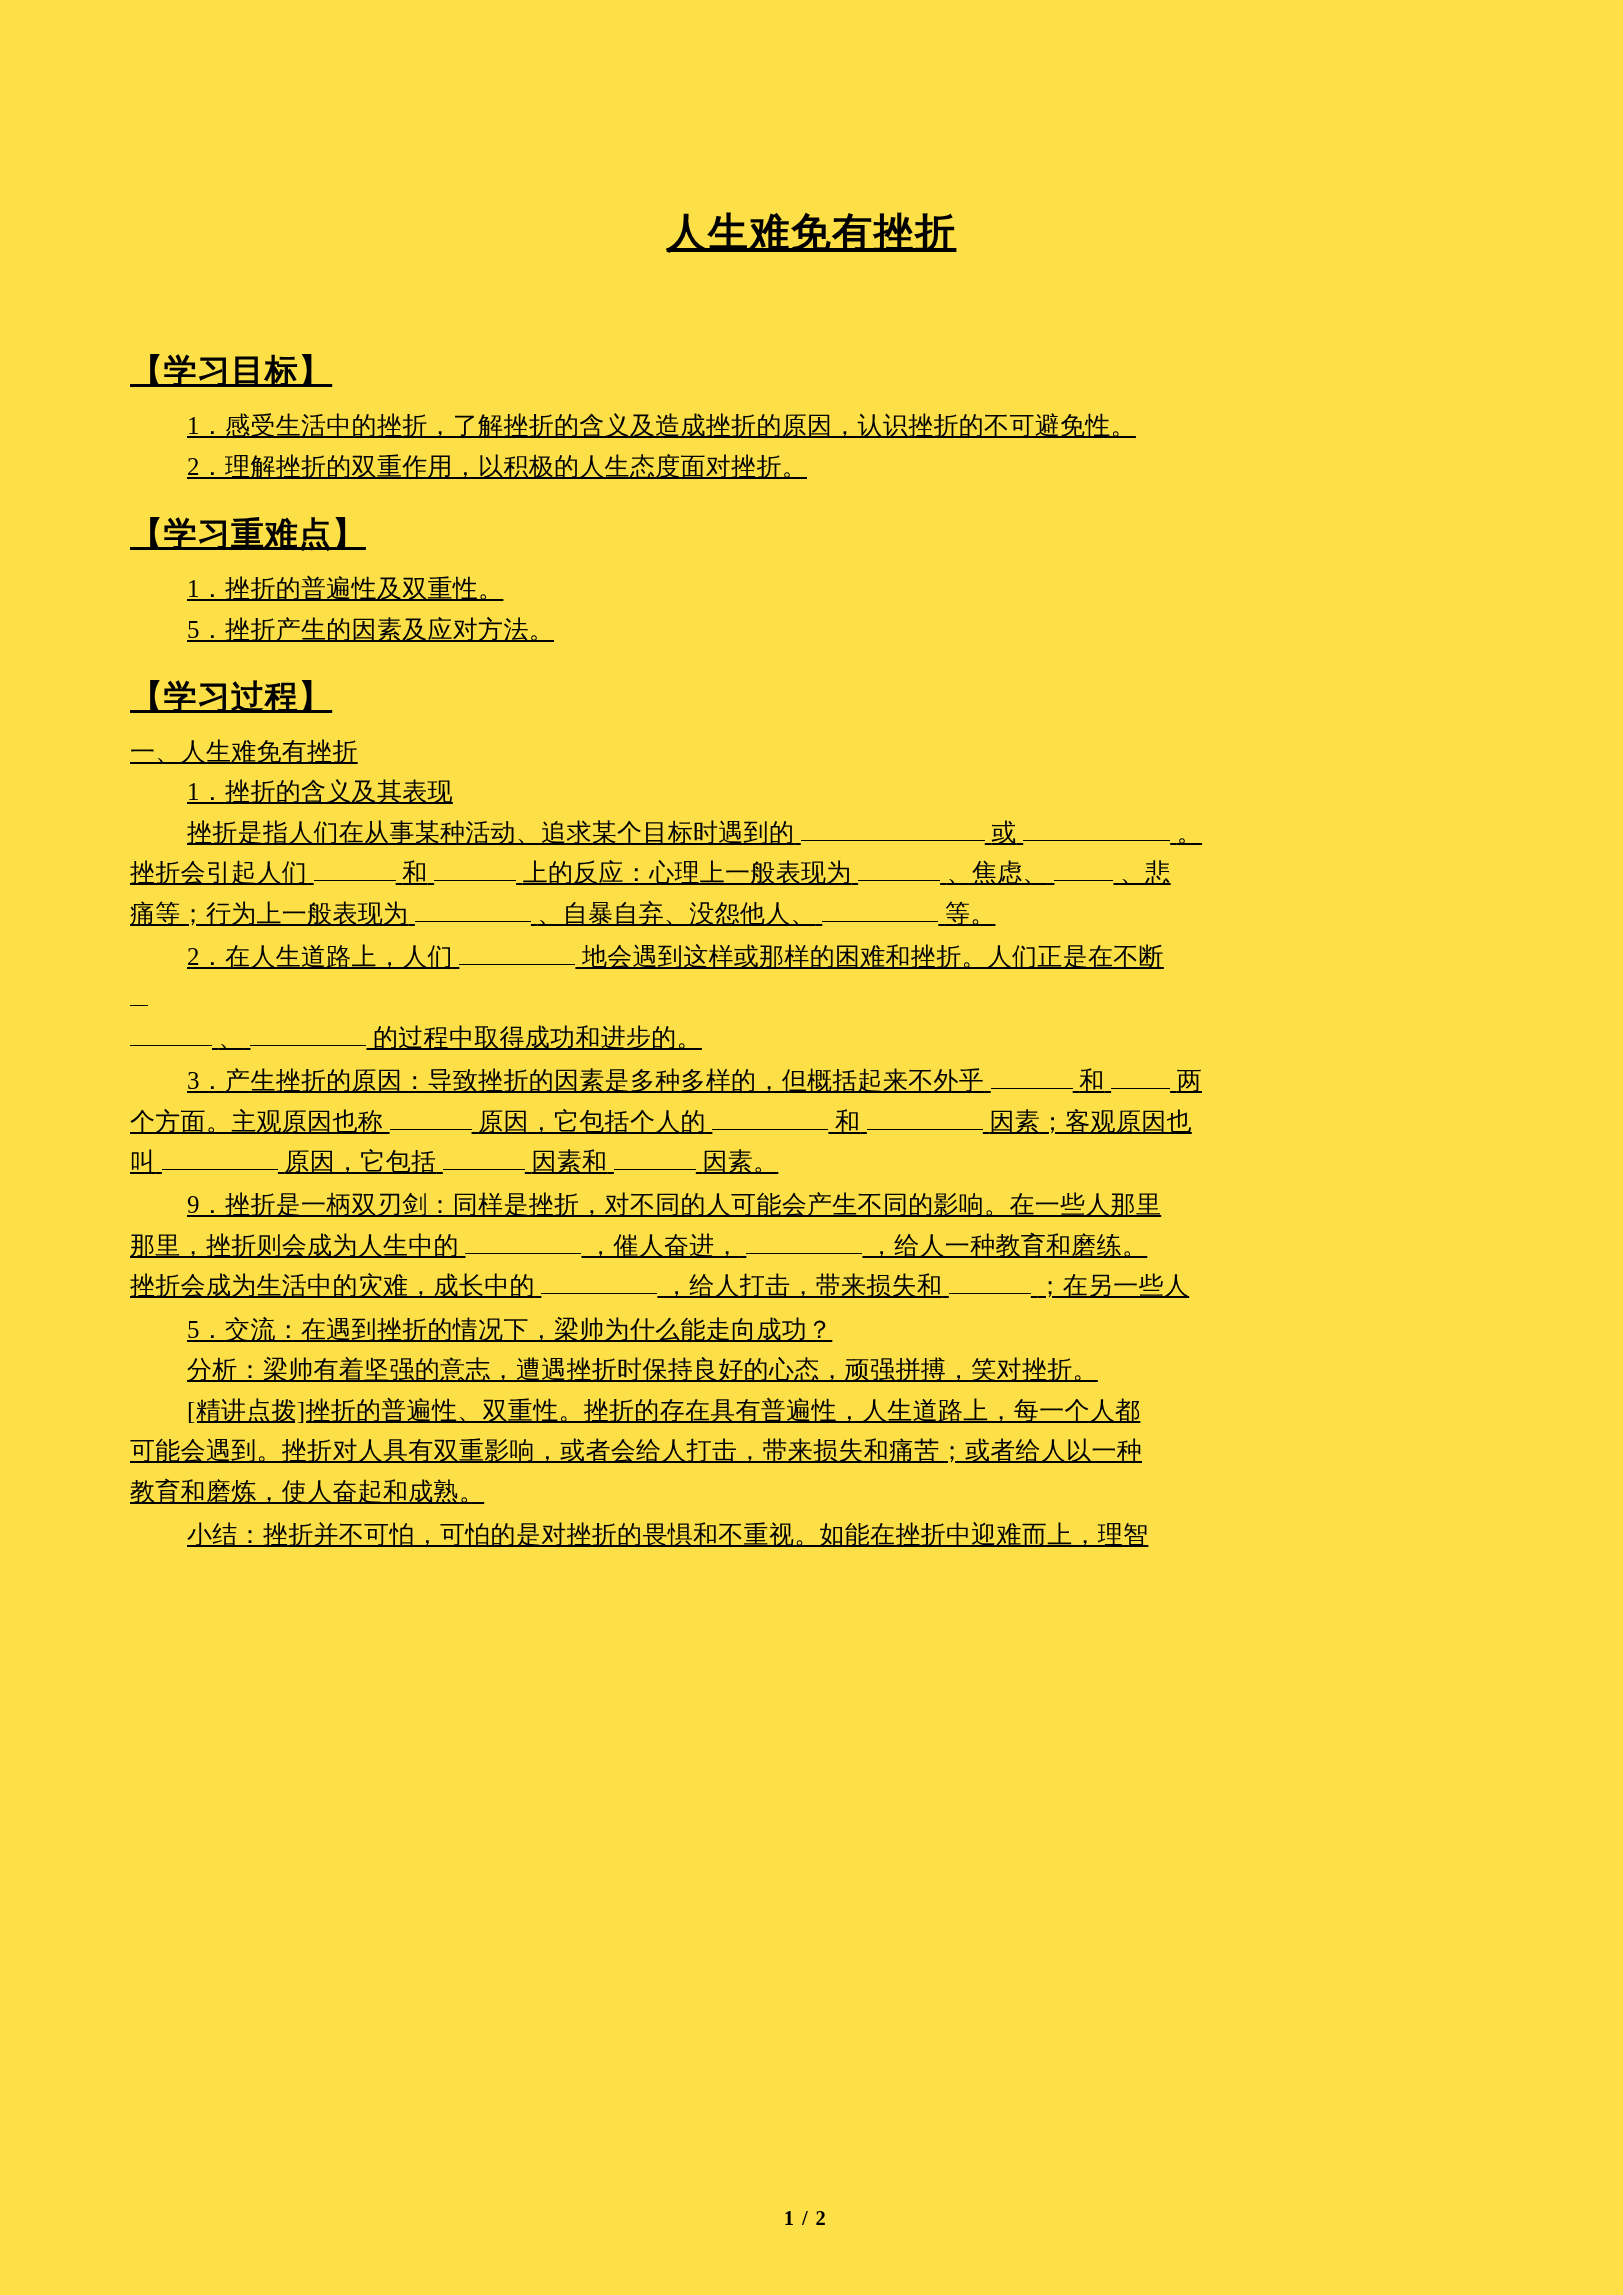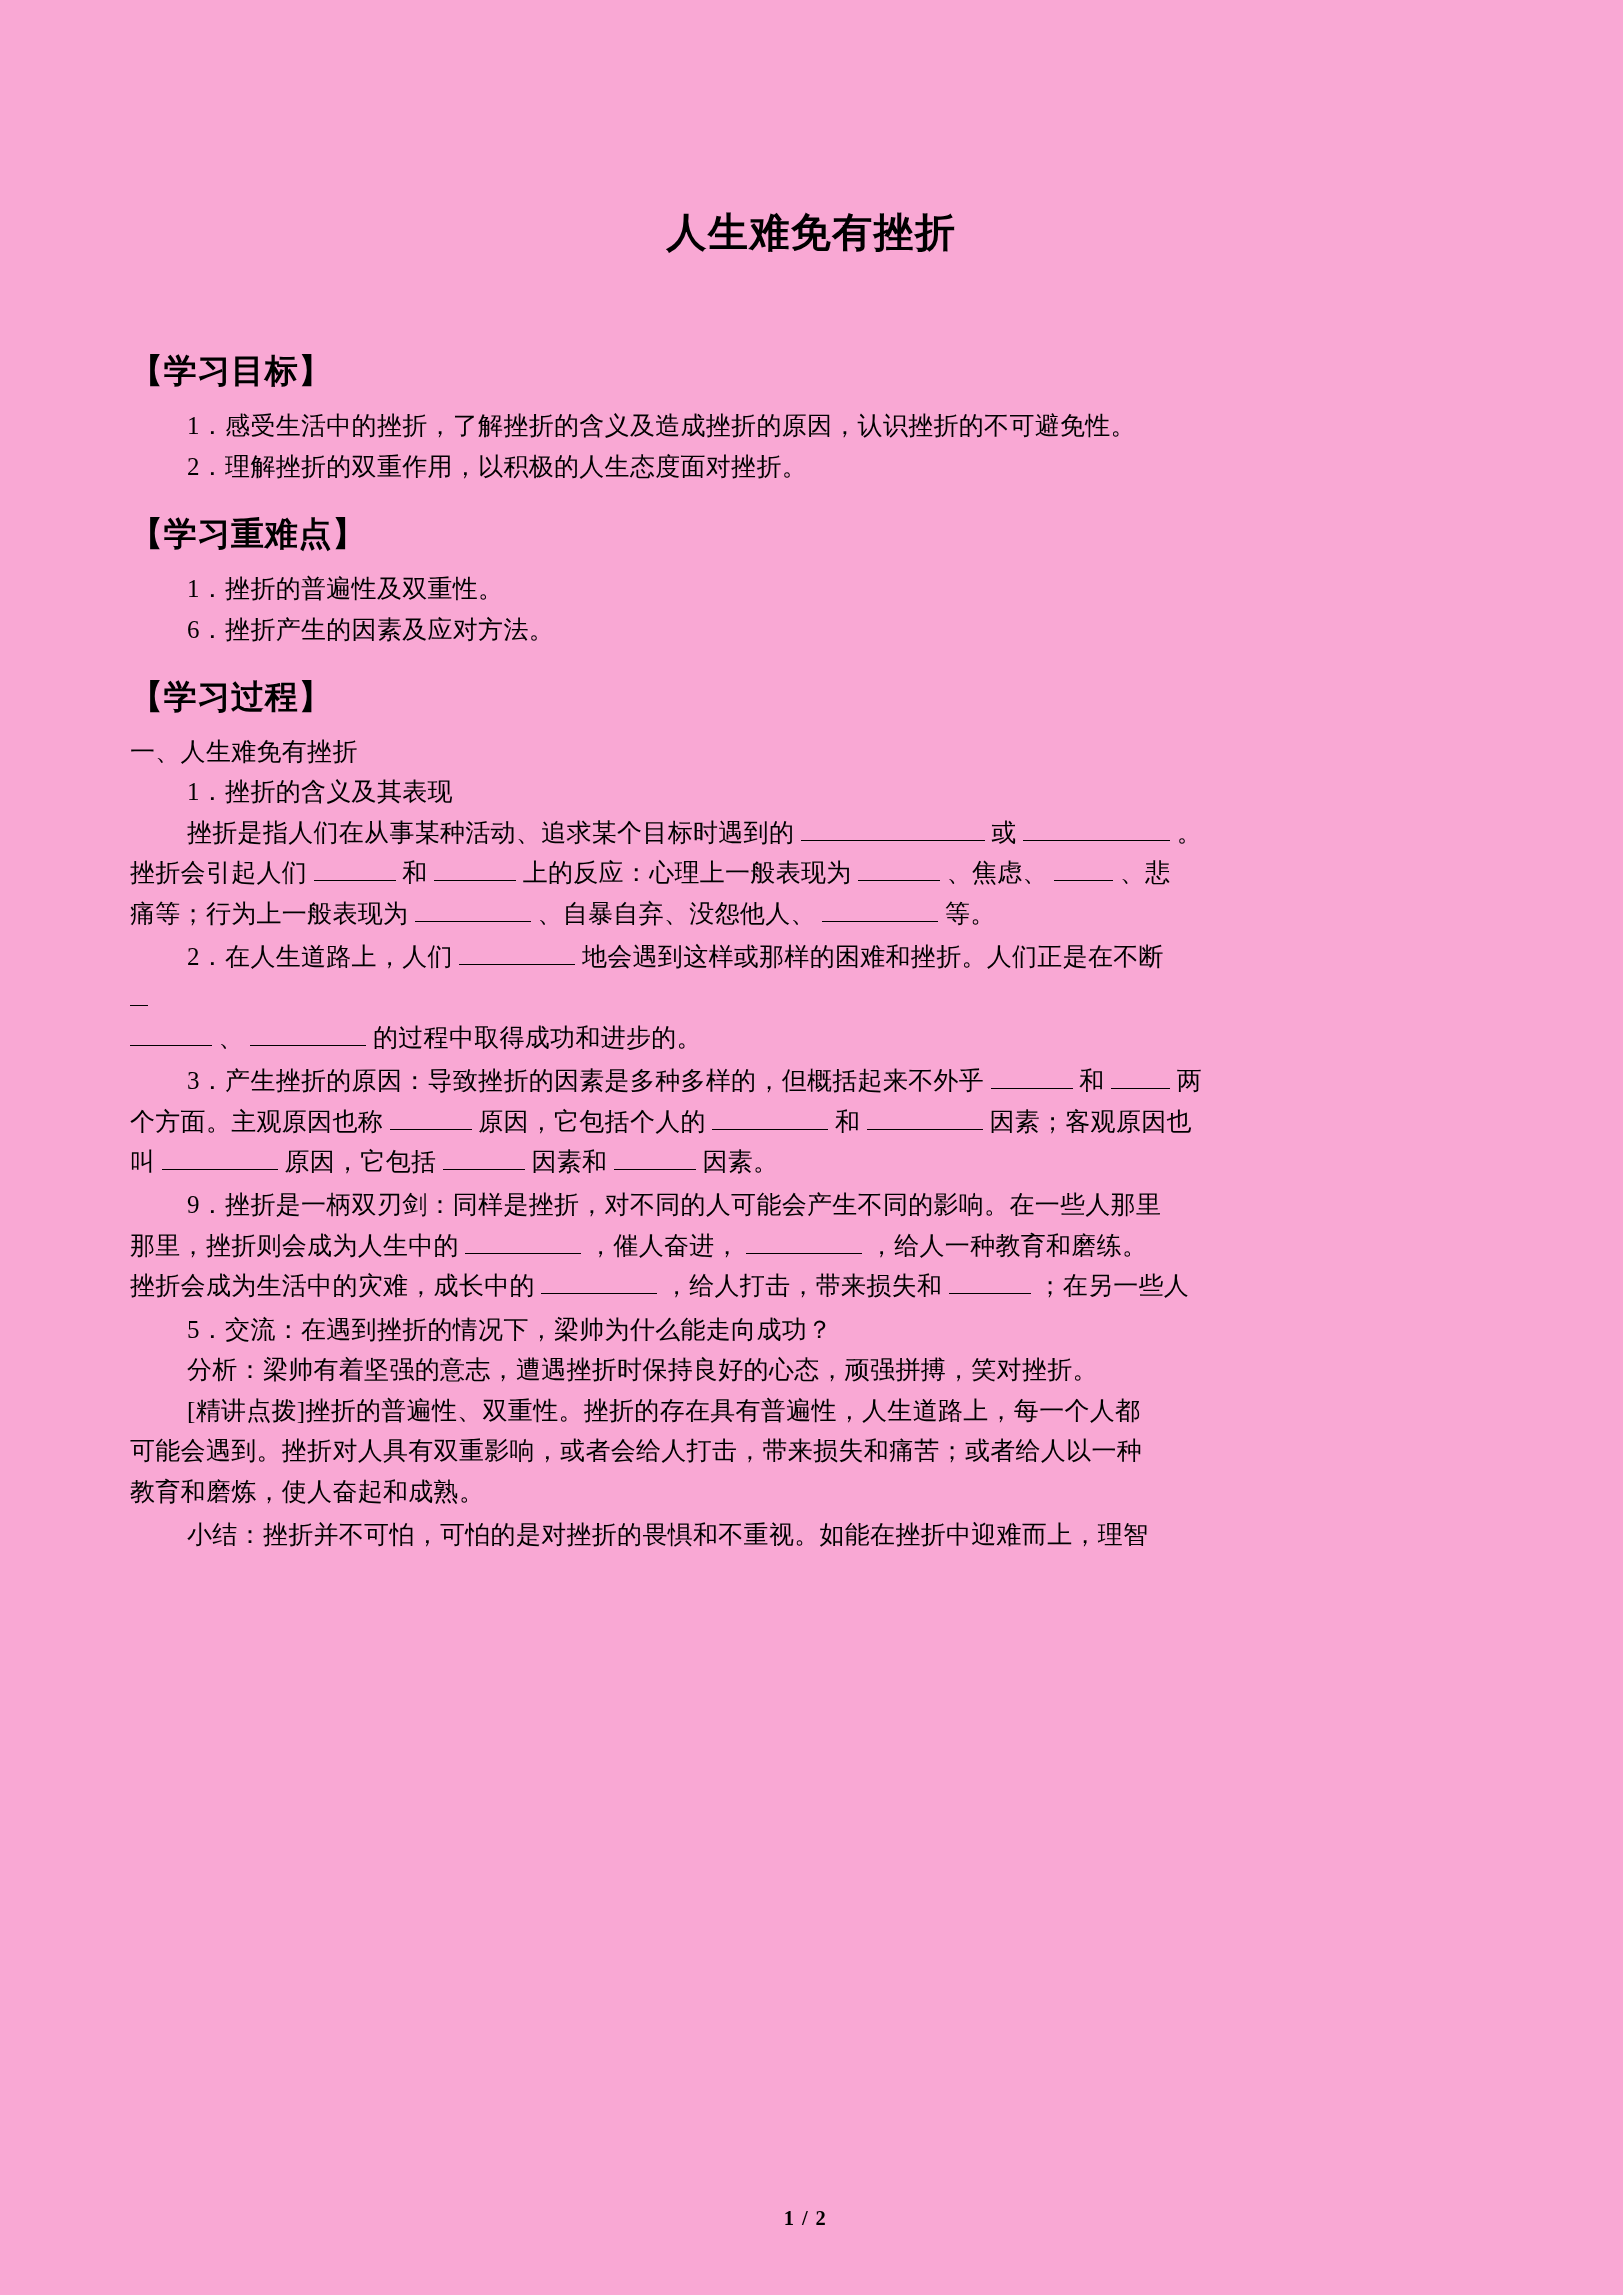--- a/index.html
+++ b/index.html
@@ -10,21 +10,22 @@
   body {
     font-family: "Liberation Serif", "DejaVu Serif", serif;
     color: #000000;
   }
   .page {
     width: 1623px;
     height: 2295px;
     box-sizing: border-box;
     padding: 205px 130px 82px 130px;
     position: relative;
-    background: #f9a8d4;
+    background: #fde047;
+    text-decoration: underline;
   }
   .doc-title {
     text-align: center;
     font-size: 40px;
     font-weight: bold;
     letter-spacing: 1.4px;
     margin: 0 0 89px 0;
     font-family: "Liberation Serif", "DejaVu Serif", serif;
   }
   .section-heading {
@@ -84,21 +85,21 @@
   <h1 class="doc-title">人生难免有挫折</h1>
 
   <div class="section-heading">【学习目标】</div>
 
   <p class="body-line indent-num">1．感受生活中的挫折，了解挫折的含义及造成挫折的原因，认识挫折的不可避免性。</p>
   <p class="body-line indent-num">2．理解挫折的双重作用，以积极的人生态度面对挫折。</p>
 
   <div class="section-heading">【学习重难点】</div>
 
   <p class="body-line indent-num">1．挫折的普遍性及双重性。</p>
-  <p class="body-line indent-num">6．挫折产生的因素及应对方法。</p>
+  <p class="body-line indent-num">5．挫折产生的因素及应对方法。</p>
 
   <div class="section-heading">【学习过程】</div>
 
   <p class="body-line">一、人生难免有挫折</p>
 
   <p class="body-line indent-num">1．挫折的含义及其表现</p>
 
   <div class="para">
     <p class="body-line indent1">
       <span>挫折是指人们在从事某种活动、追求某个目标时遇到的</span>

